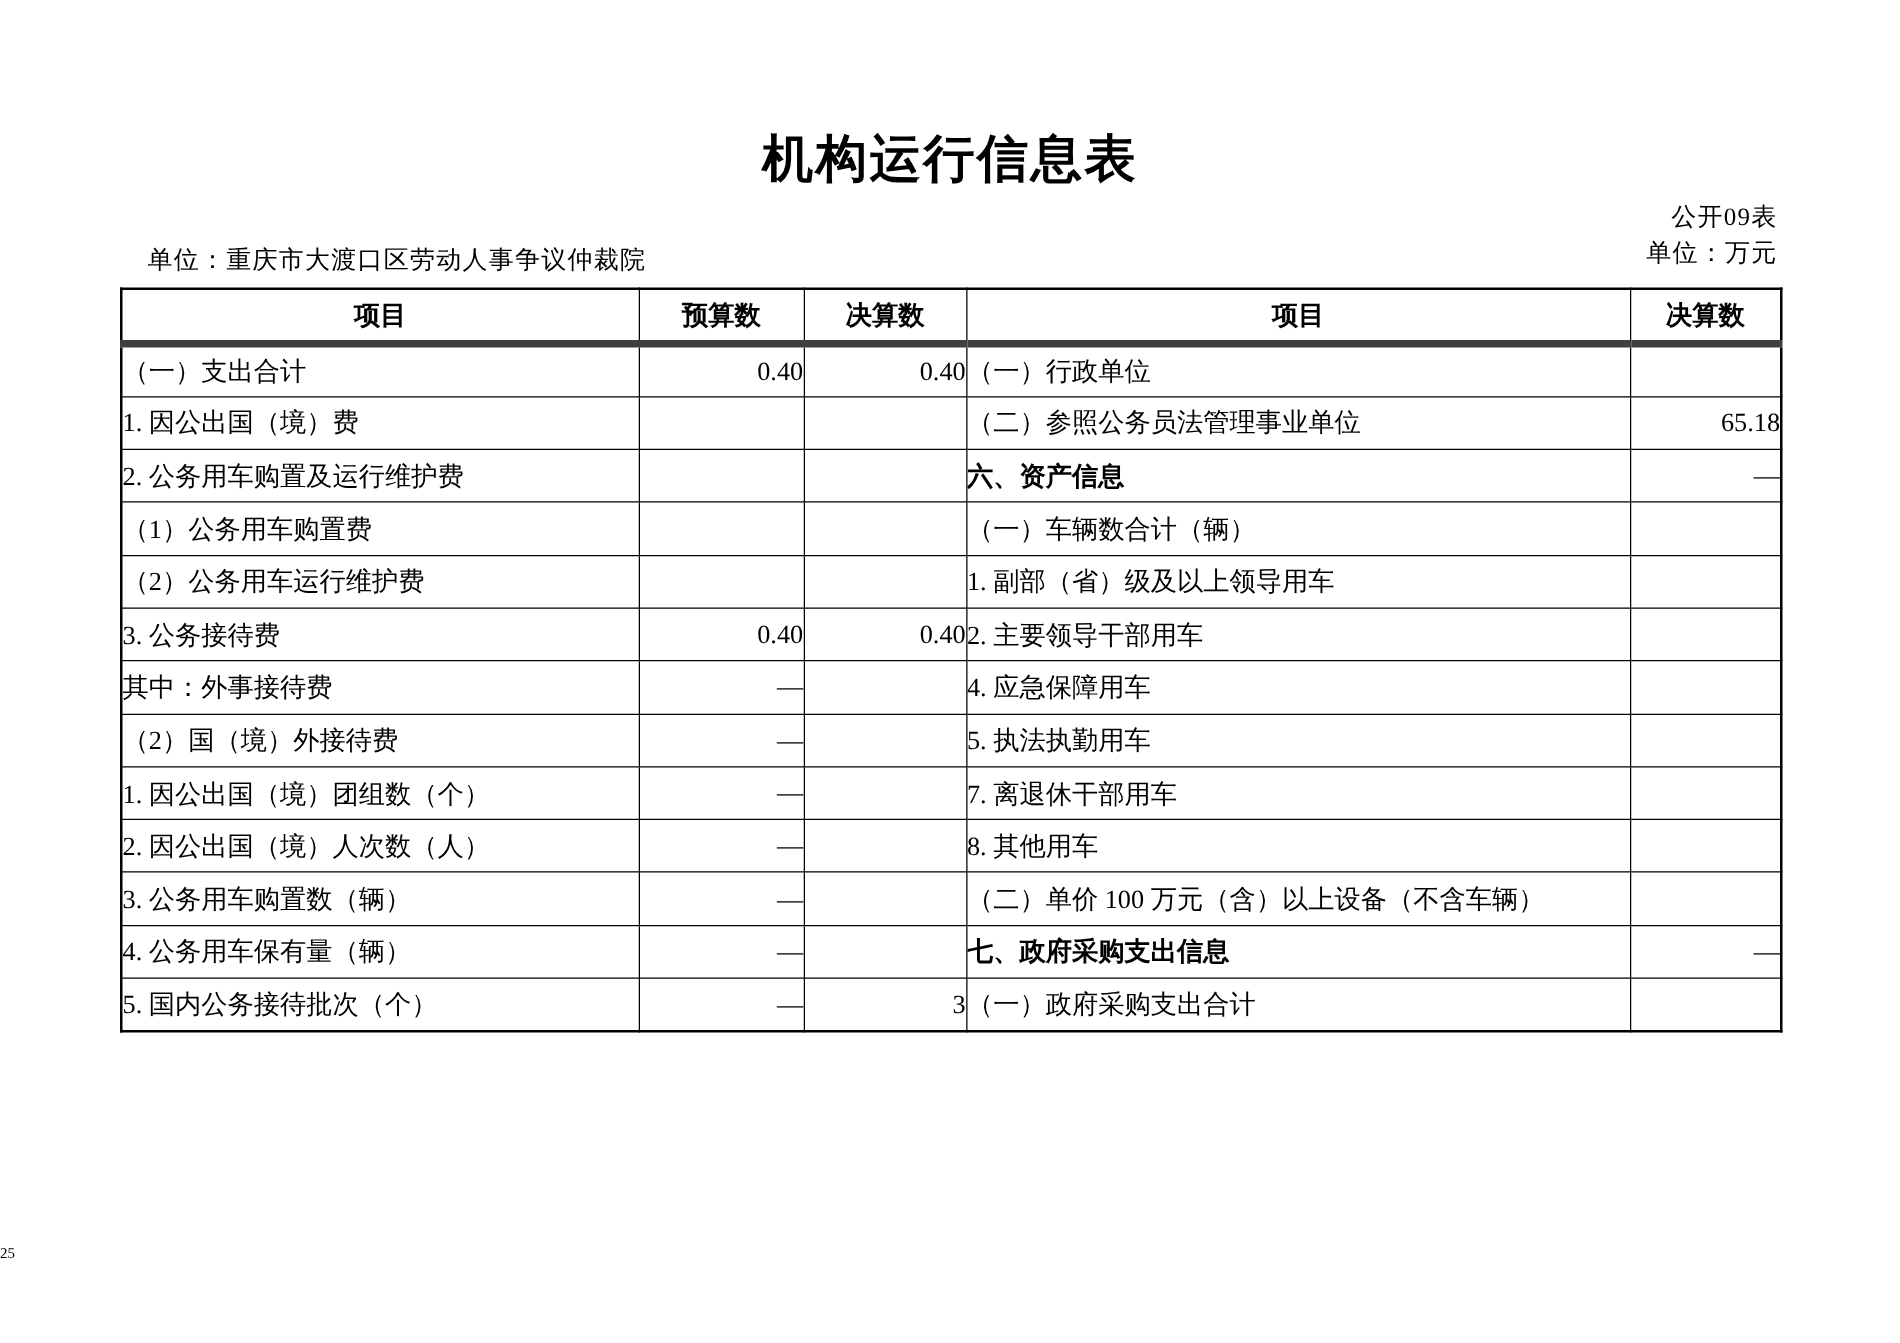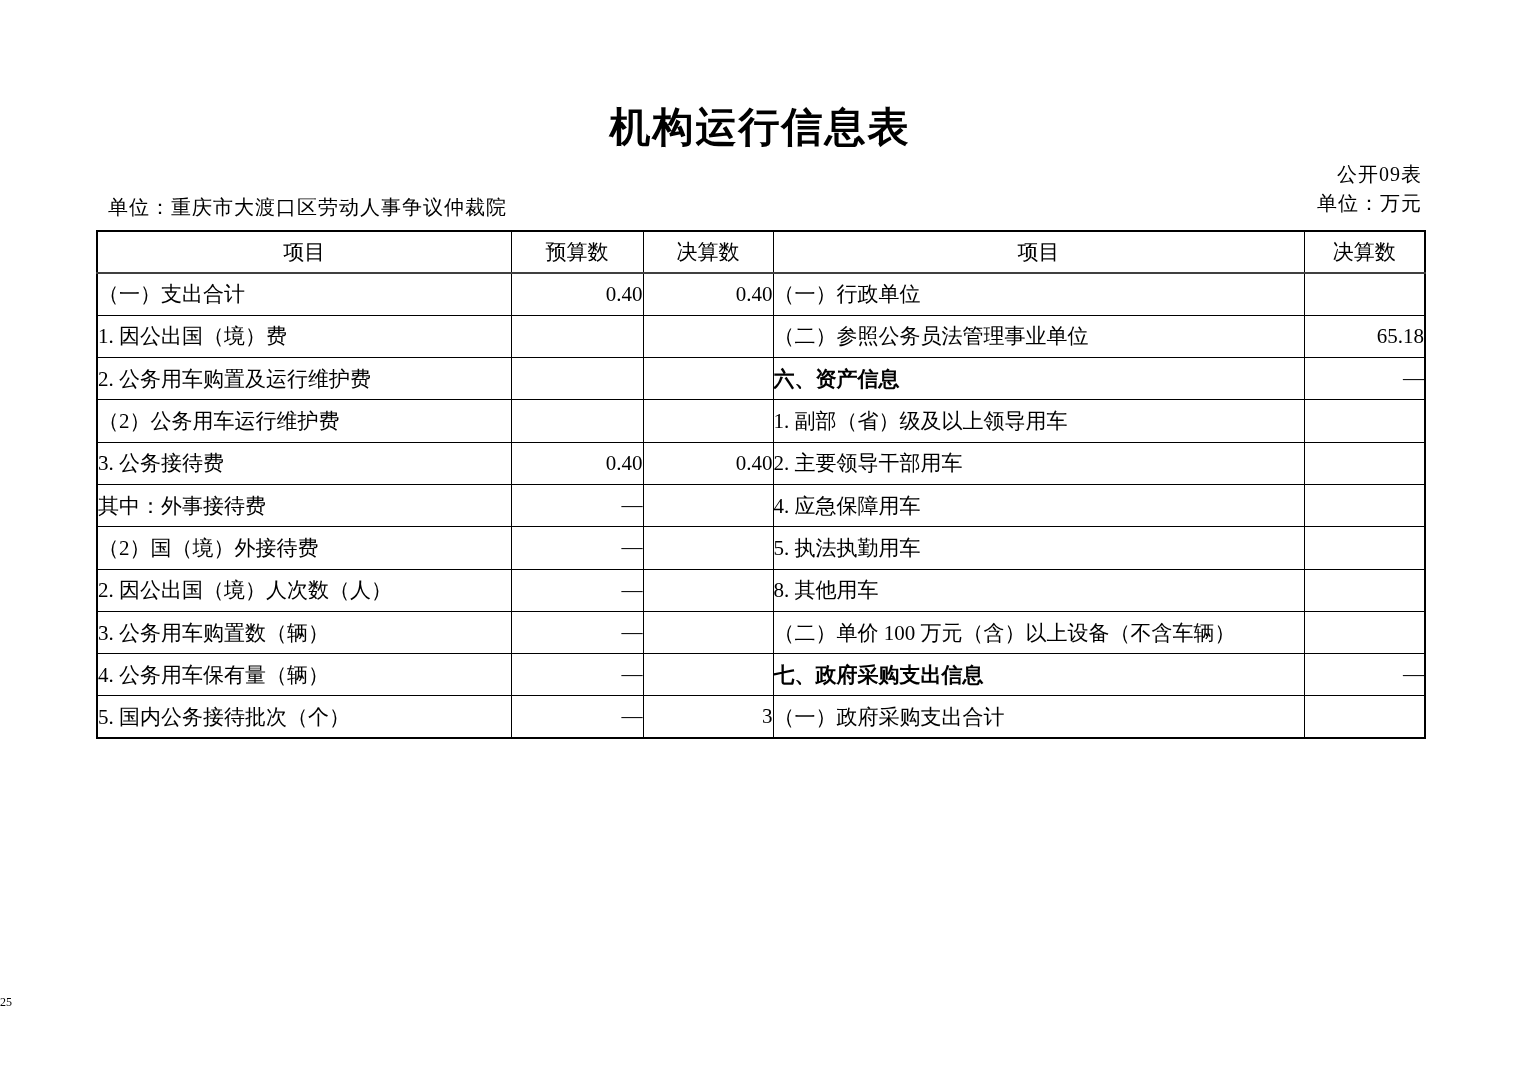--- a/index.html
+++ b/index.html
@@ -31,44 +31,44 @@
     top: 160px;
     right: 98px;
     text-align: right;
     font-size: 20px;
     line-height: 29px;
     letter-spacing: 1px;
   }
   .org-line {
     position: absolute;
     top: 194px;
-    left: 108px;
+    left: 118px;
     font-size: 20px;
     letter-spacing: 1px;
     font-family: Liberation Serif, serif;
   }
   table.main {
     position: absolute;
     top: 230px;
     left: 96px;
     width: 1328px;
     border-collapse: collapse;
     table-layout: fixed;
     font-size: 21px;
   }
   table.main, table.main th, table.main td {
     border: 1px solid #000;
   }
   table.main {
     border: 2px solid #000;
   }
   table.main th {
-    border-bottom: 2px solid #404040;
+    border-bottom: 6px solid #404040;
     font-family: "Liberation Sans", "DejaVu Sans", sans-serif;
-    font-weight: normal;
+    font-weight: bold;
     font-size: 21px;
     height: 40px;
     text-align: center;
     padding: 0;
     margin-top: 16px;
   }
   table.main tbody tr {
     height: 42.3px;
   }
   table.main td {
@@ -138,20 +138,27 @@
         <td class="val">65.18</td>
       </tr>
       <tr>
         <td class="item ind2">2. 公务用车购置及运行维护费</td>
         <td class="val"></td>
         <td class="val"></td>
         <td class="item ind0 bold">六、资产信息</td>
         <td class="val">—</td>
       </tr>
       <tr>
+        <td class="item ind3">（1）公务用车购置费</td>
+        <td class="val"></td>
+        <td class="val"></td>
+        <td class="item ind1">（一）车辆数合计（辆）</td>
+        <td class="val"></td>
+      </tr>
+      <tr>
         <td class="item ind3">（2）公务用车运行维护费</td>
         <td class="val"></td>
         <td class="val"></td>
         <td class="item ind2">1. 副部（省）级及以上领导用车</td>
         <td class="val"></td>
       </tr>
       <tr>
         <td class="item ind2">3. 公务接待费</td>
         <td class="val">0.40</td>
         <td class="val">0.40</td>
@@ -163,20 +170,27 @@
         <td class="val">—</td>
         <td class="val"></td>
         <td class="item ind2">4. 应急保障用车</td>
         <td class="val"></td>
       </tr>
       <tr>
         <td class="item ind3">（2）国（境）外接待费</td>
         <td class="val">—</td>
         <td class="val"></td>
         <td class="item ind2">5. 执法执勤用车</td>
+        <td class="val"></td>
+      </tr>
+      <tr>
+        <td class="item ind2">1. 因公出国（境）团组数（个）</td>
+        <td class="val">—</td>
+        <td class="val"></td>
+        <td class="item ind2">7. 离退休干部用车</td>
         <td class="val"></td>
       </tr>
       <tr>
         <td class="item ind2">2. 因公出国（境）人次数（人）</td>
         <td class="val">—</td>
         <td class="val"></td>
         <td class="item ind2">8. 其他用车</td>
         <td class="val"></td>
       </tr>
       <tr>

